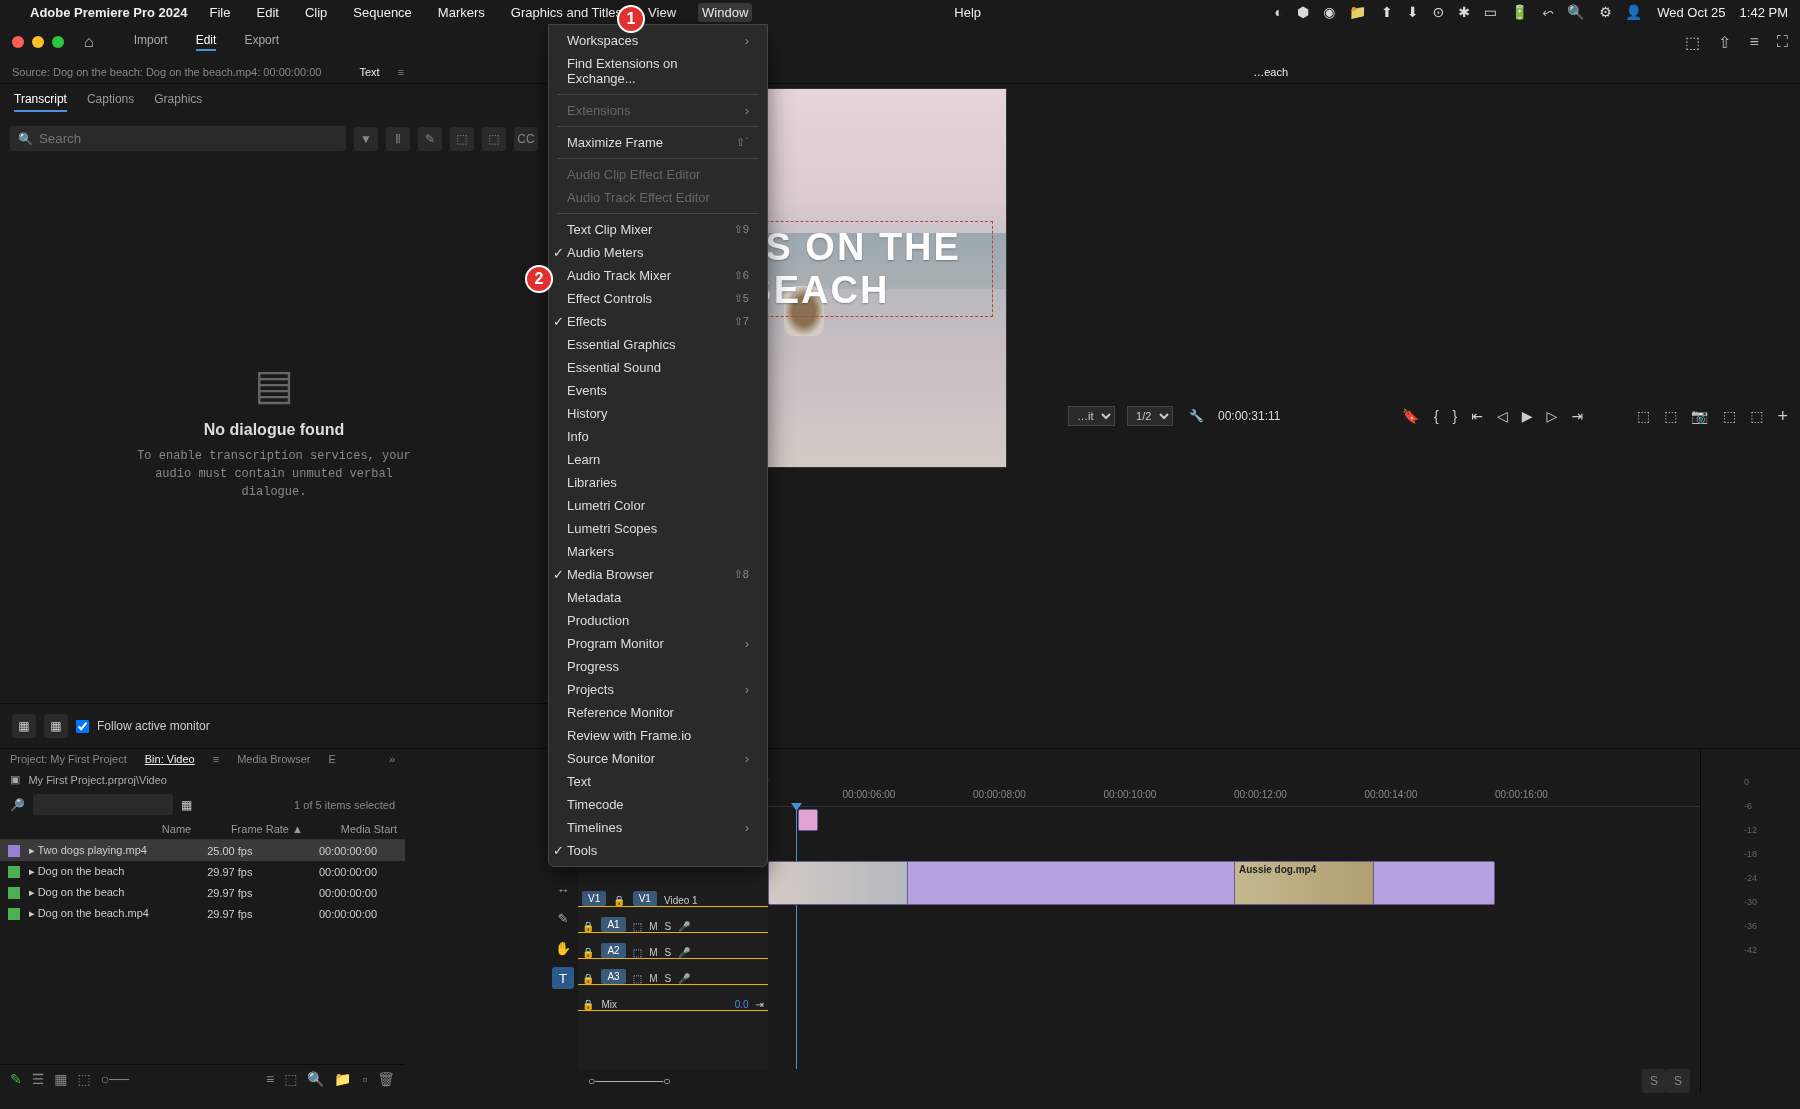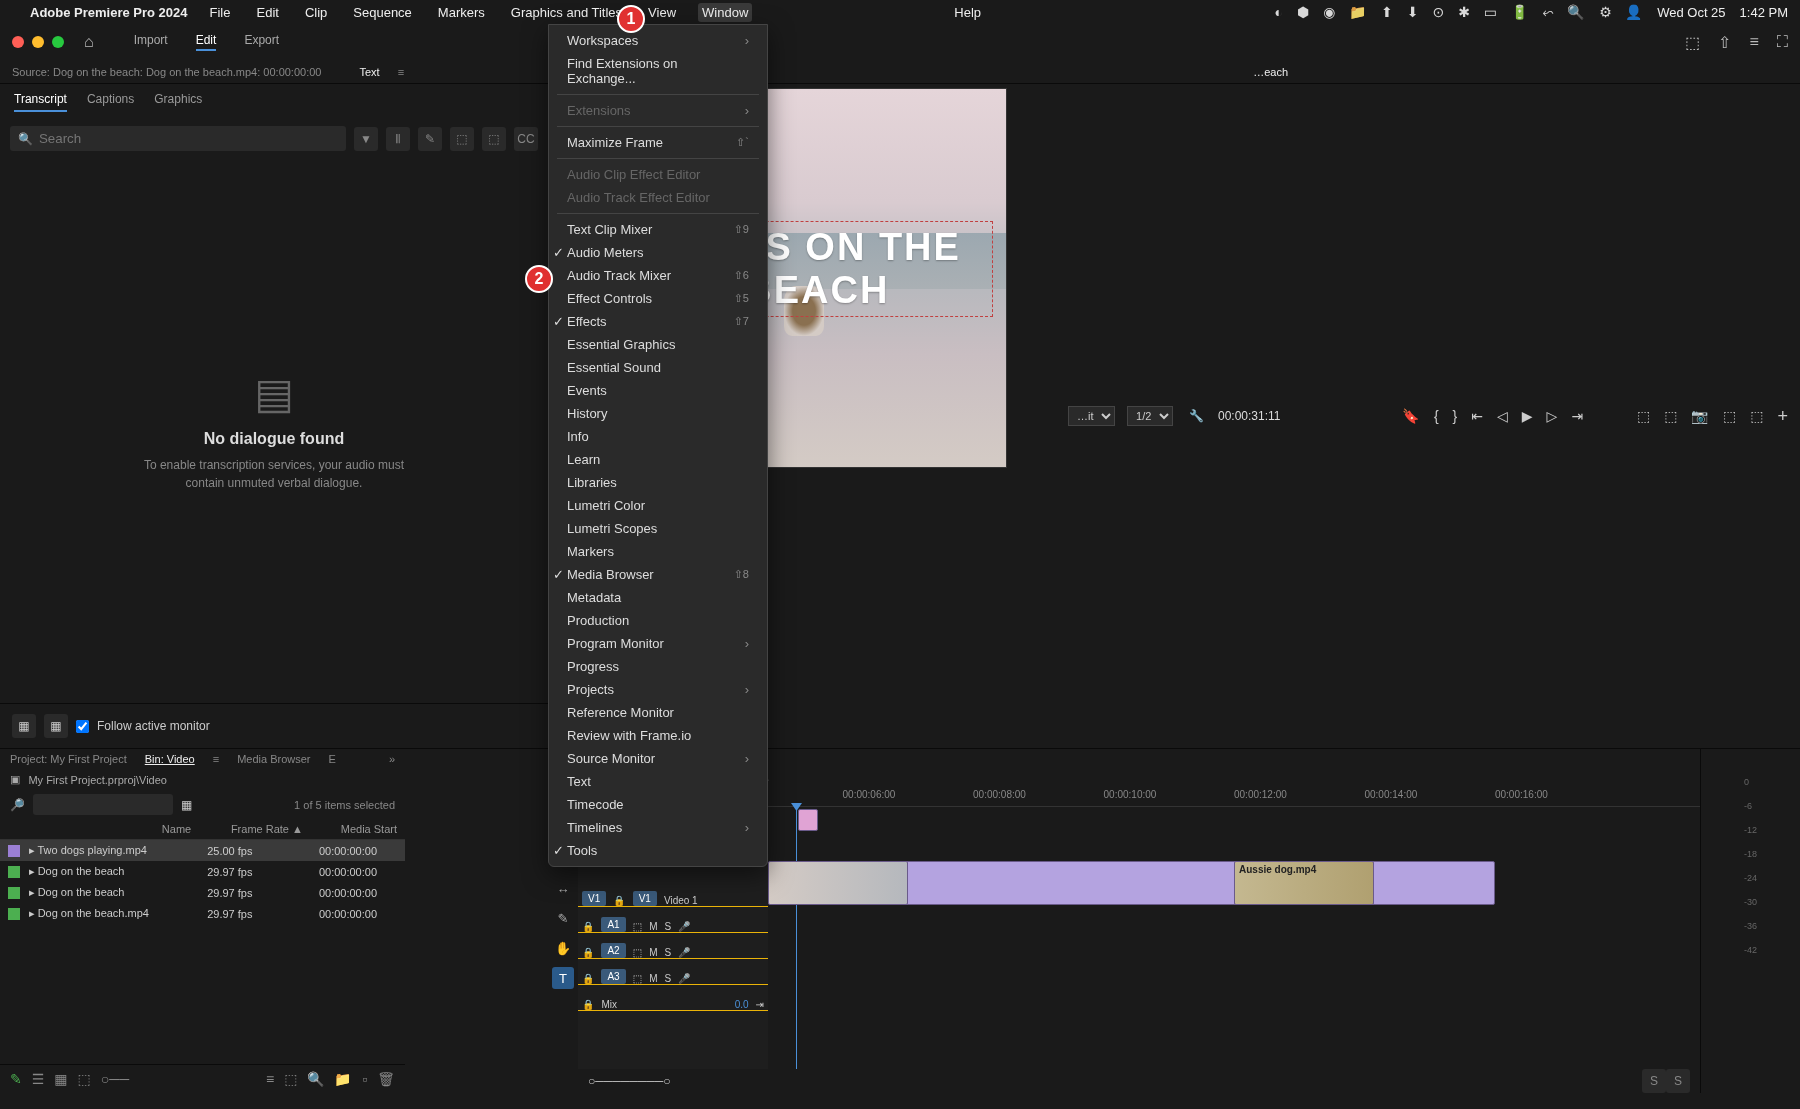--- a/index.html
+++ b/index.html
@@ -41,21 +41,21 @@
 .text-subtabs { display: flex; gap: 20px; padding: 8px 14px; font-size: 12px; }
 .text-subtabs span.active { color: #fff; border-bottom: 2px solid #4a90d9; padding-bottom: 4px; }
 .text-subtabs span { color: #999; }
 .search-row { display: flex; align-items: center; padding: 6px 10px; gap: 8px; }
 .search-box { flex: 1; background: #2a2a2a; border-radius: 3px; padding: 5px 8px; display: flex; align-items: center; gap: 6px; color: #888; font-size: 12px; }
 .search-box input { background: none; border: none; color: #ccc; flex: 1; outline: none; }
 .tool-btn { width: 24px; height: 24px; background: #2a2a2a; border-radius: 3px; display: flex; align-items: center; justify-content: center; color: #888; font-size: 12px; }
 .no-dialogue { flex: 1; display: flex; flex-direction: column; align-items: center; justify-content: center; color: #aaa; text-align: center; }
 .no-dialogue .big-icon { font-size: 42px; color: #666; margin-bottom: 12px; }
 .no-dialogue .title { font-size: 16px; font-weight: 600; color: #ddd; margin-bottom: 8px; }
-.no-dialogue .sub { font-size: 12px; color: #888; max-width: 300px; line-height: 1.5; }
+.no-dialogue .sub { font-size: 12px; color: #888; max-width: 300px; line-height: 1.5; font-family: Liberation Mono, monospace; }
 .follow-row { padding: 10px 12px; display: flex; align-items: center; gap: 8px; border-top: 1px solid #0a0a0a; }
 .follow-row .ico { width:24px; height:24px; background:#2a2a2a; border-radius:3px; display:flex; align-items:center; justify-content:center; }
 
 
 .project-area { height: 345px; display: flex; border-top: 1px solid #0a0a0a; }
 .project-panel { width: 405px; display:flex; flex-direction:column; }
 .project-tabs { display: flex; padding: 4px 10px; font-size: 11px; gap: 18px; align-items:center; }
 .project-tabs .tab { color: #888; }
 .project-tabs .tab.active { color: #eee; text-decoration: underline; }
 .project-tabs .arrow { margin-left:auto; color:#888; }

